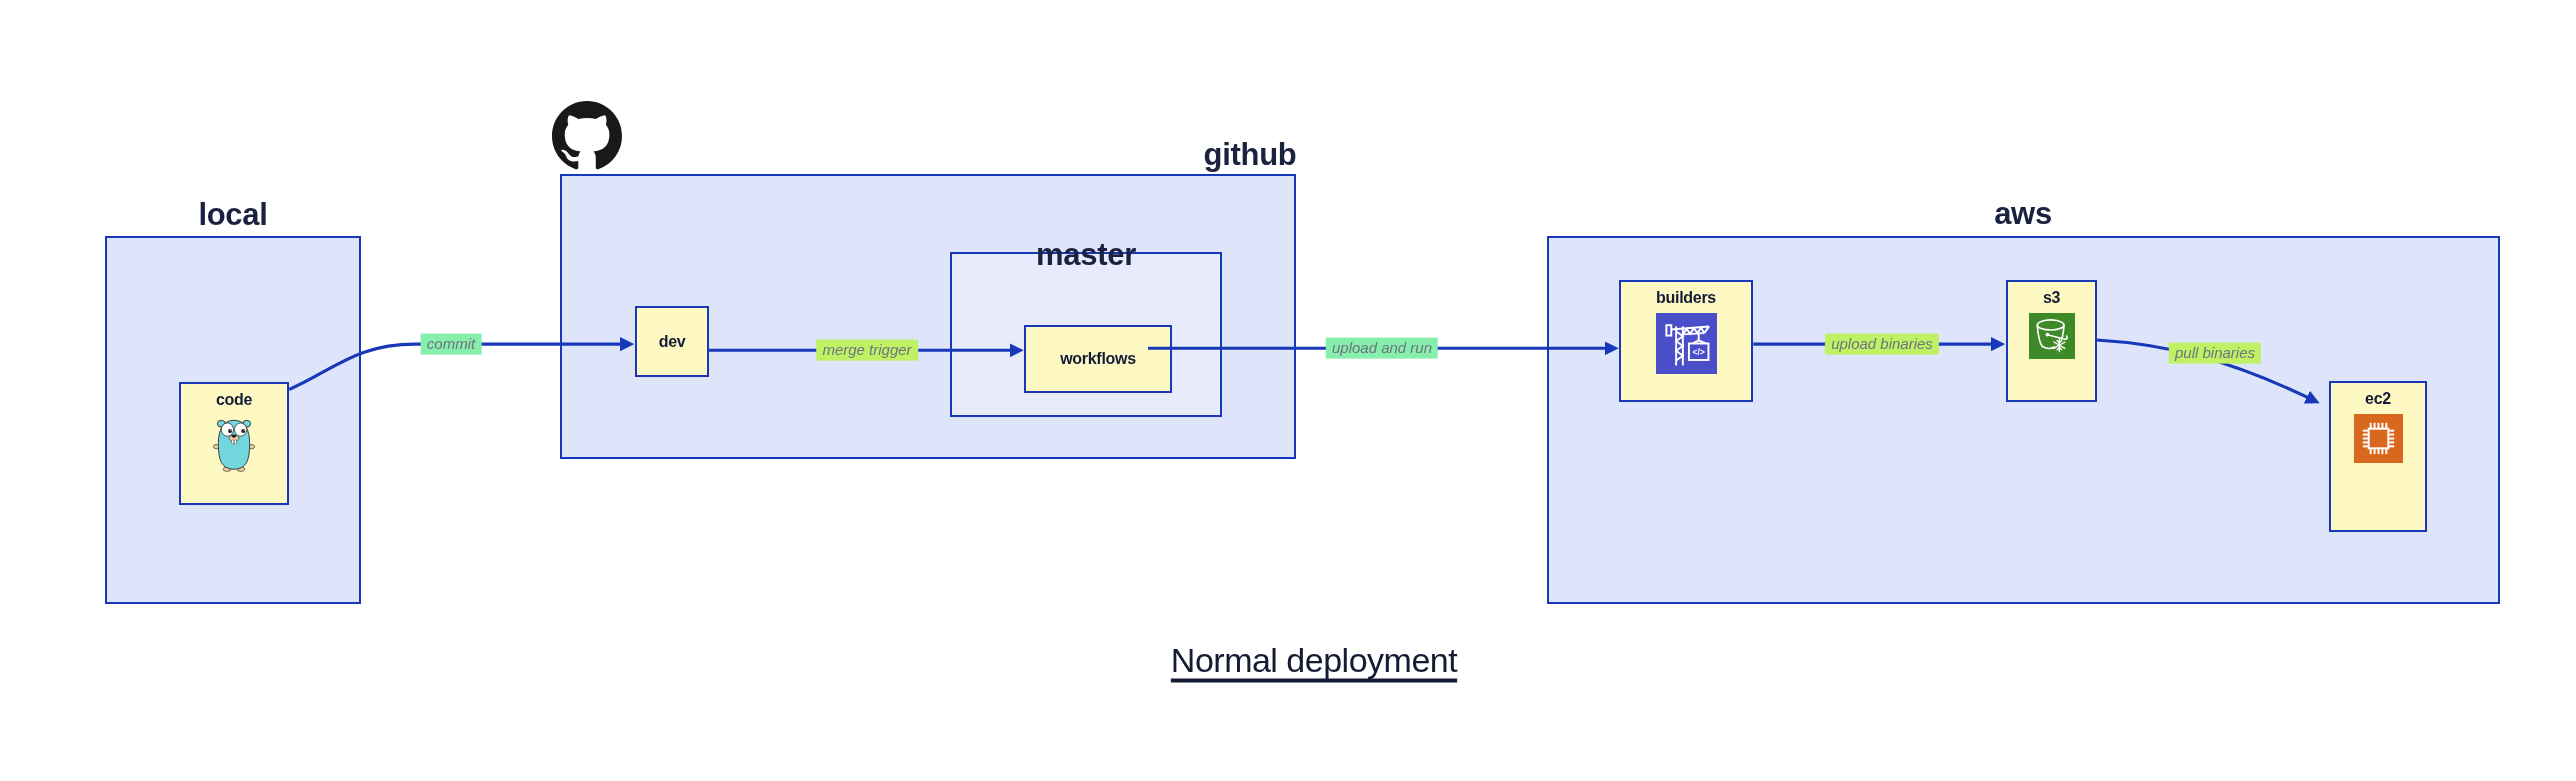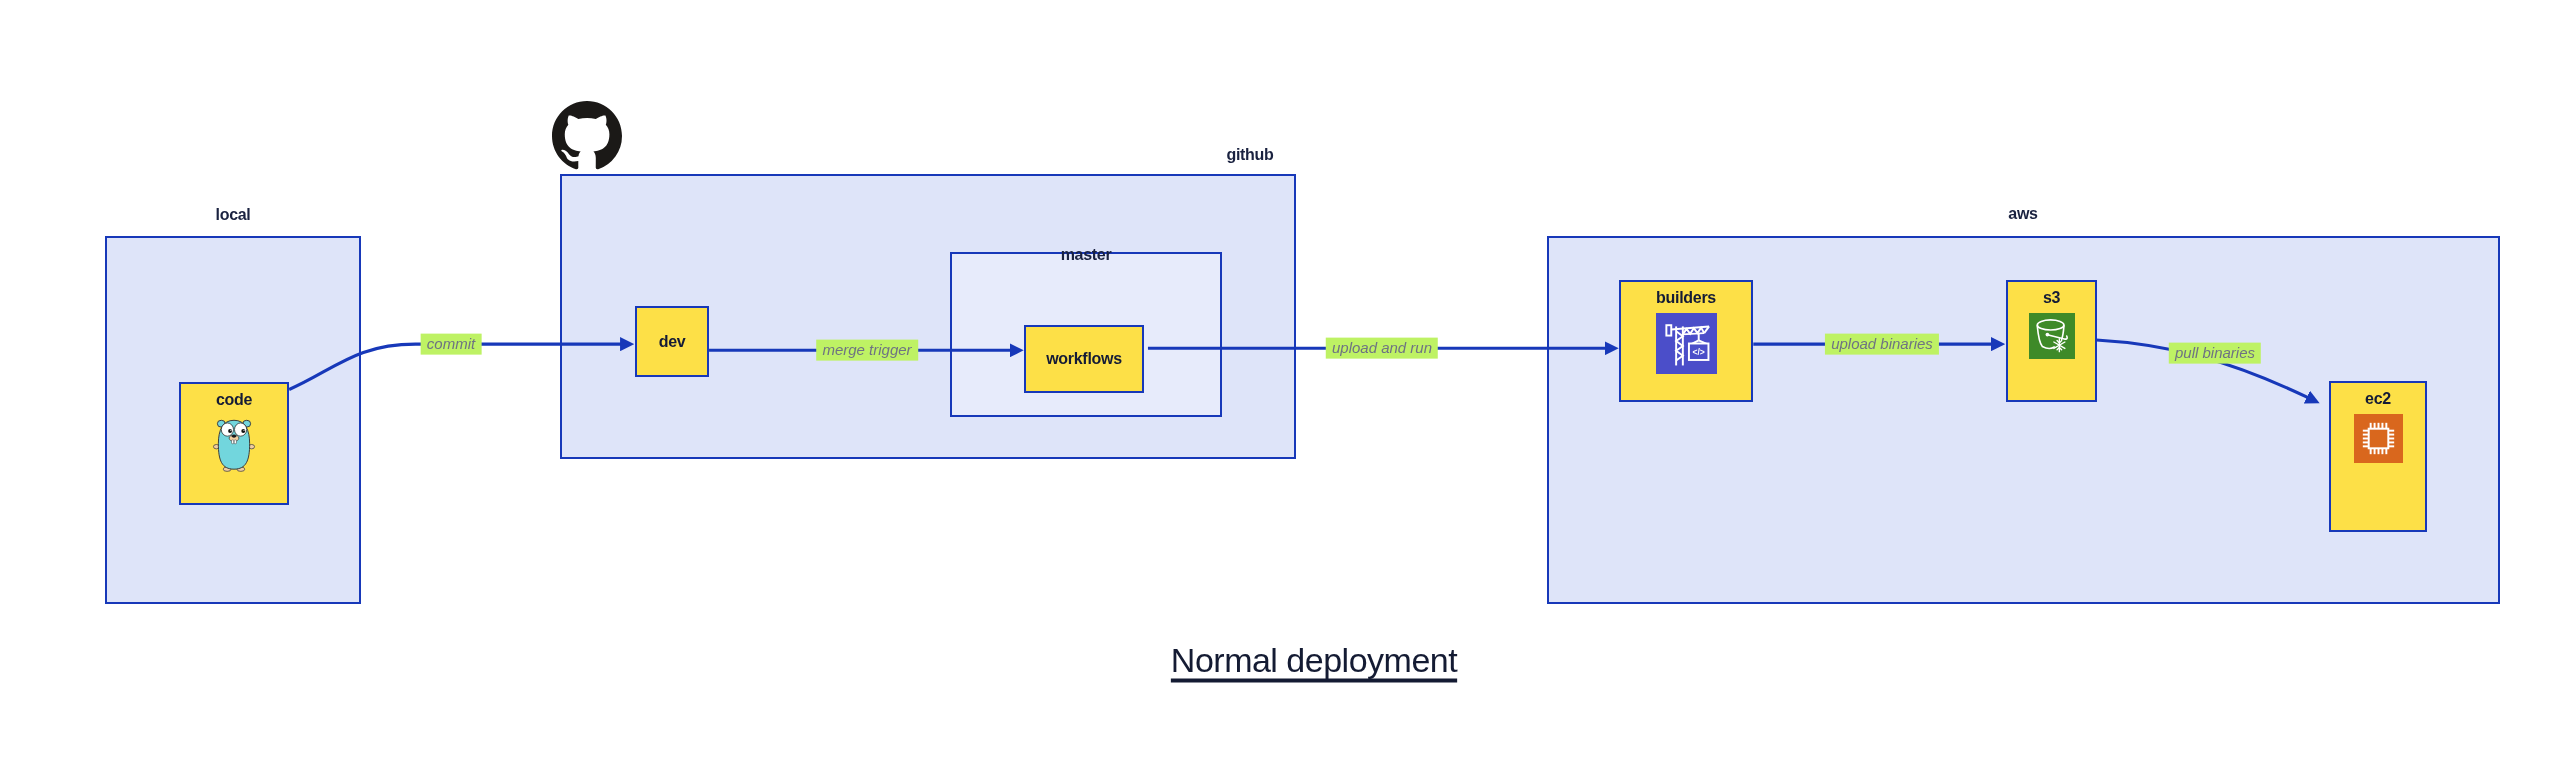--- a/index.html
+++ b/index.html
@@ -15,28 +15,28 @@
     position:absolute;
     background:#dee4f9;
     border:2.6px solid #1738b9;
     box-sizing:border-box;
     z-index:1;
   }
   .cluster.master{background:#e7ebfb;border-width:2.1px;z-index:2;}
   .cluster-label{
     position:absolute;
     transform:translate(-50%,-50%);
-    font-size:16px;font-weight:600;color:#1a2240;
+    font-size:31px;font-weight:600;color:#1a2240;
     letter-spacing:-0.3px;
     white-space:nowrap;z-index:2;
   }
   
   .node{
     position:absolute;
-    background:#fde047;
+    background:#fef9c3;
     border:2.1px solid #1738b9;
     box-sizing:border-box;
     display:flex;flex-direction:column;align-items:center;
     z-index:3;
   }
   .node.center{justify-content:center;}
   .node-label{
     font-size:16px;font-weight:700;color:#141b36;
     letter-spacing:-0.3px;margin-top:7.2px;
     white-space:nowrap;
@@ -45,21 +45,21 @@
   .node .icon{margin-top:6.2px;}
   
   .edges{position:absolute;left:0;top:0;z-index:4;pointer-events:none;}
   .edge-label{
     position:absolute;
     transform:translate(-50%,-50%);
     font-size:15px;font-style:italic;color:#6e7382;
     padding:1px 6.2px;white-space:nowrap;line-height:1.25;
     z-index:5;
   }
-  .bg-white{background:#bef264;}
+  .bg-white{background:#86efac;}
   .bg-fill{background:#bef264;}
   
   .octocat{position:absolute;left:552px;top:101px;z-index:2;}
   .diagram-title{
     position:absolute;left:1314px;top:660px;
     transform:translate(-50%,-50%);
     font-size:34px;font-weight:500;color:#141b33;
     letter-spacing:-0.5px;white-space:nowrap;
     text-decoration:underline;
     text-decoration-thickness:3.6px;
@@ -111,21 +111,21 @@
         <rect x="40" y="50" width="4.6" height="8" rx="1.5" fill="#ffffff" stroke="#3a3a3a" stroke-width="1"></rect>
         <rect x="45.4" y="50" width="4.6" height="8" rx="1.5" fill="#ffffff" stroke="#3a3a3a" stroke-width="1"></rect>
       </svg>
     </div>
   </div>
 
   <div class="node center" style="left:635px;top:306px;width:74px;height:71px;">
     <div class="node-label">dev</div>
   </div>
 
-  <div class="node center" style="left:1024px;top:325px;width:120px;height:68px;">
+  <div class="node center" style="left:1024px;top:325px;width:148px;height:68px;">
     <div class="node-label">workflows</div>
   </div>
 
   <div class="node" style="left:1619px;top:280px;width:134px;height:122px;">
     <div class="node-label">builders</div>
     <div class="icon">
       <svg width="61" height="61" viewBox="0 0 100 100">
         <rect width="100" height="100" fill="#4b4ec9"></rect>
         <g stroke="#ffffff" stroke-width="3.2" fill="none">
           <rect x="17" y="20" width="8" height="17"></rect>

